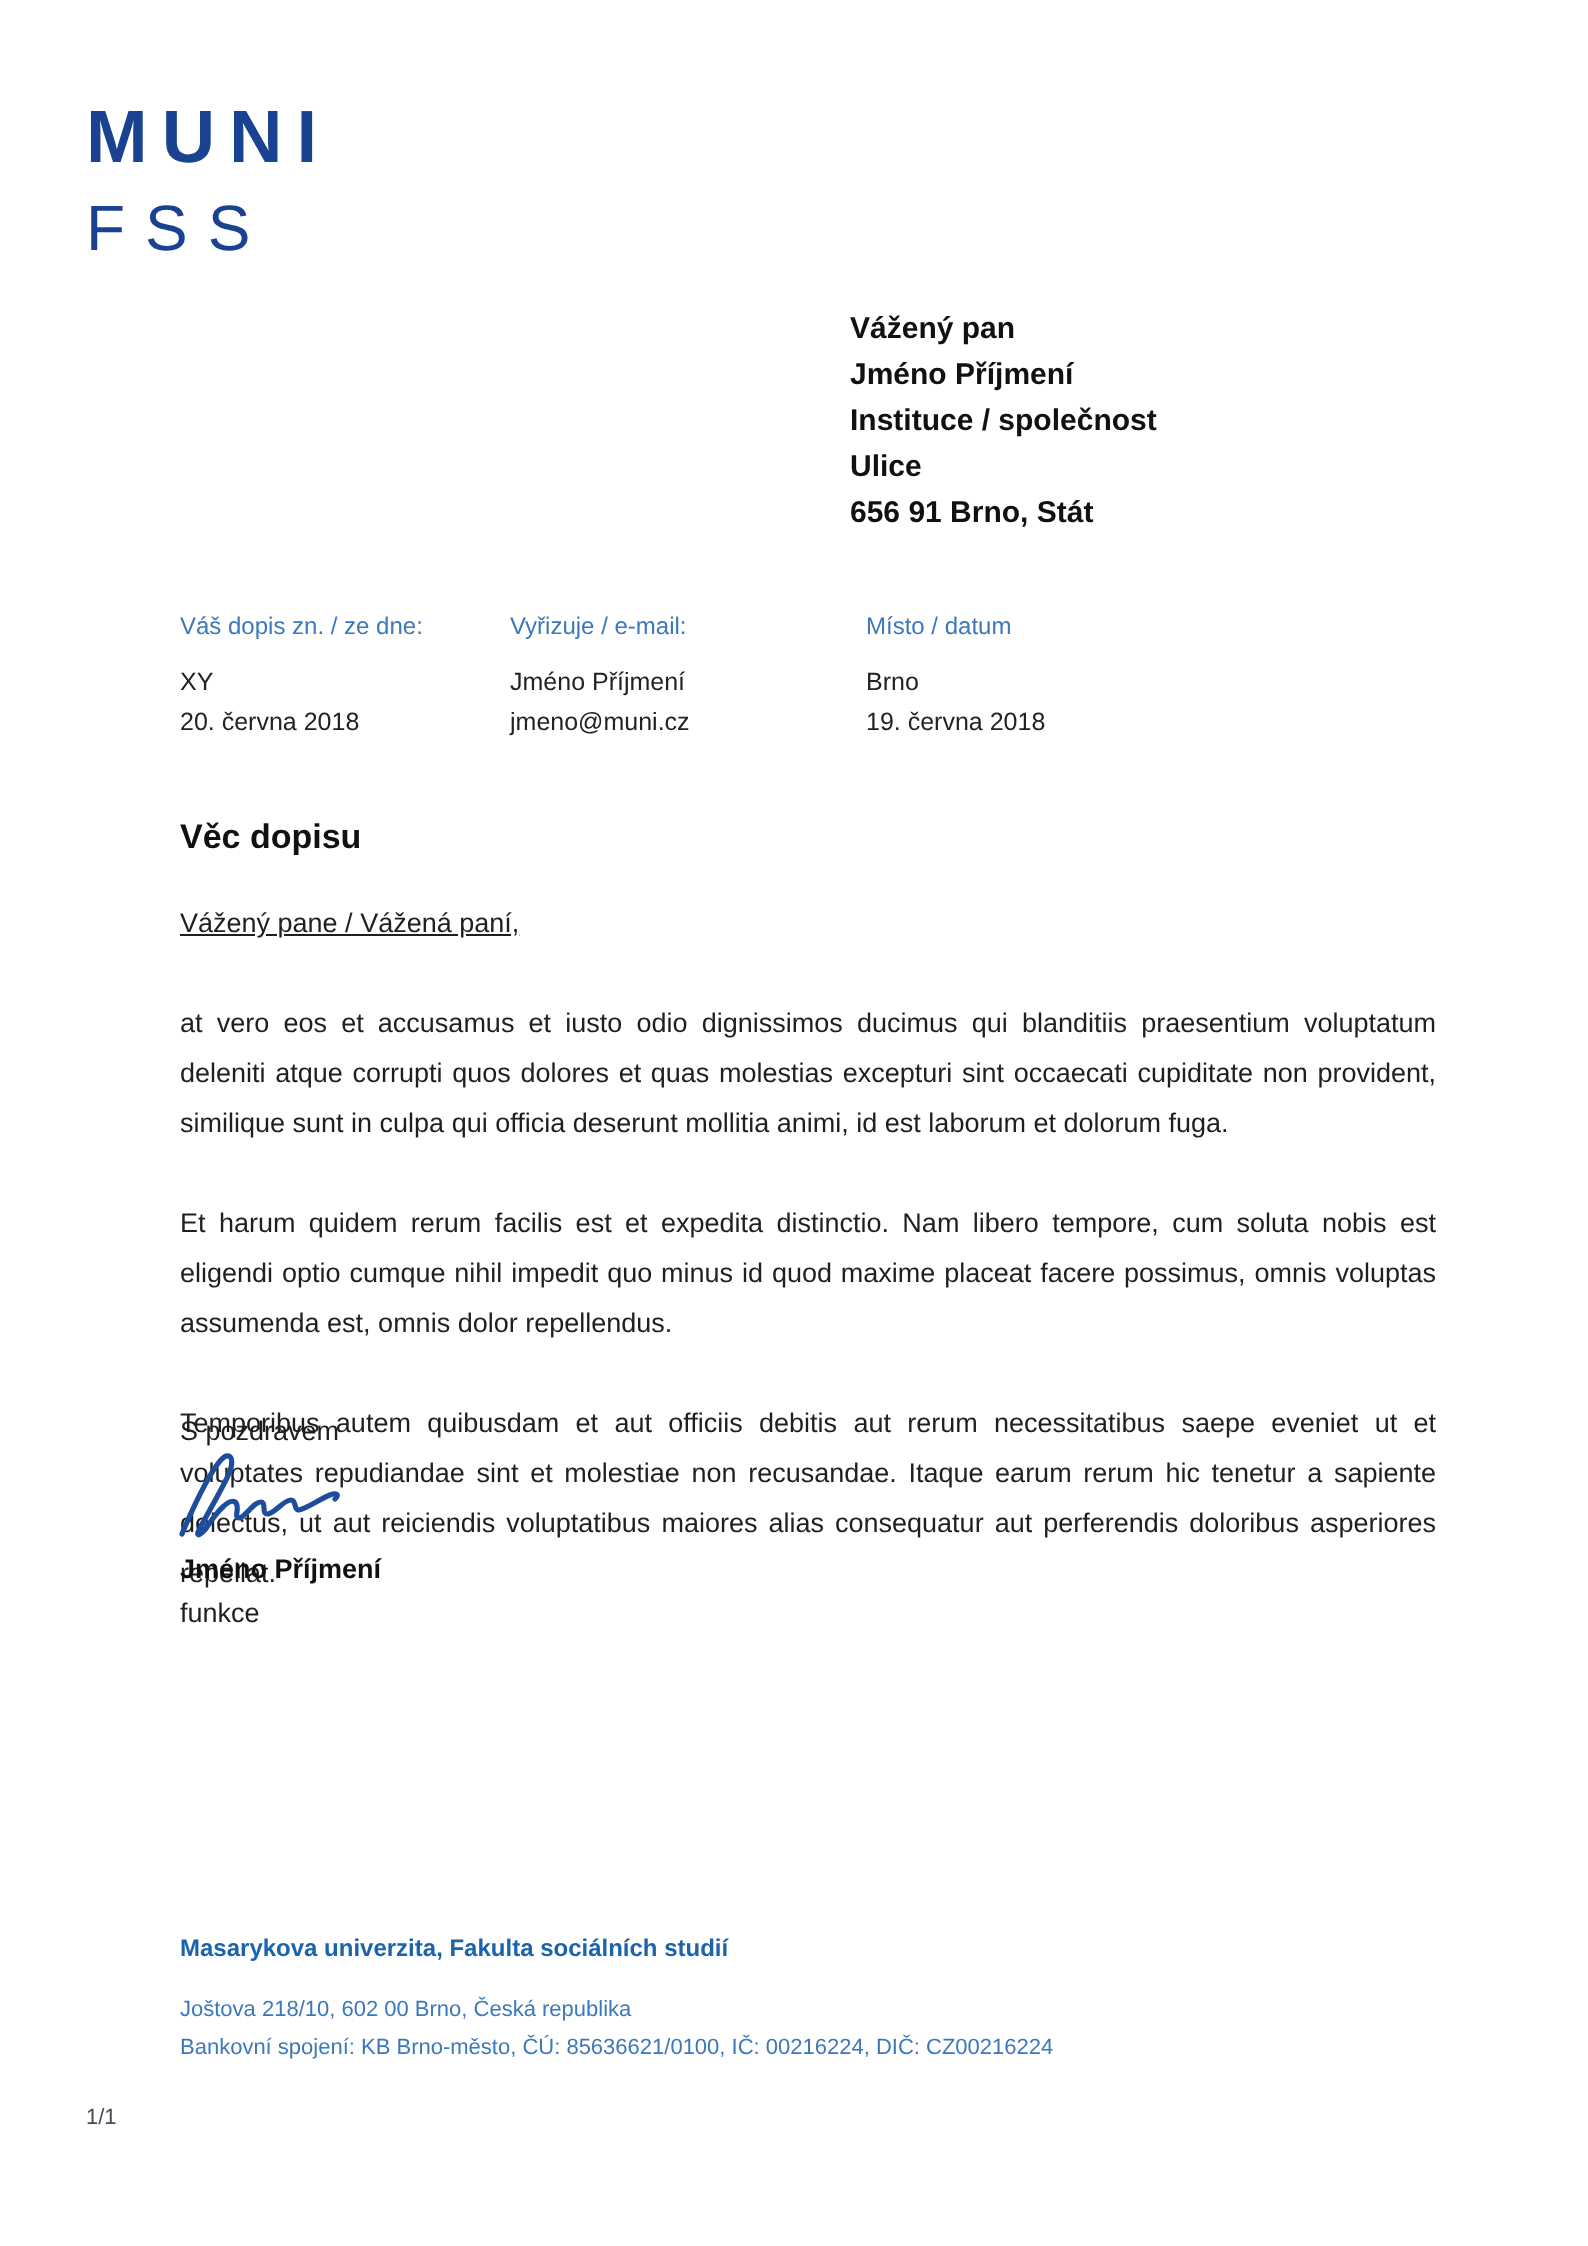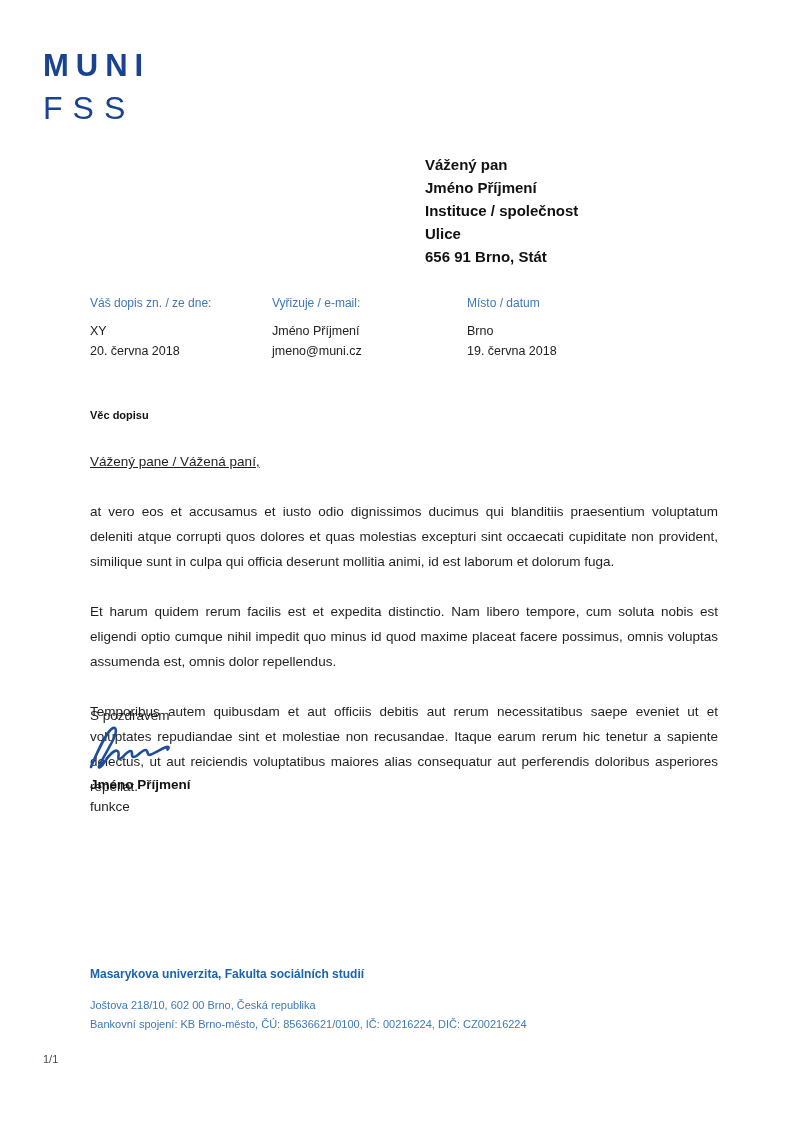--- a/index.html
+++ b/index.html
@@ -8,38 +8,38 @@
     position:relative;
     width:794px; height:1123px;
     margin:0 auto;
     background:#ffffff;
     font-family:"Liberation Sans", sans-serif;
     color:#1f1f1f;
     overflow:hidden;
   }
   
   .logo { position:absolute; left:43px; top:50px; color:#194291; line-height:1; }
-  .logo .muni { font-size:31px; font-weight:bold; letter-spacing:7px; }
+  .logo .muni { font-size:37px; font-weight:bold; letter-spacing:7px; }
   .logo .fss  { font-size:32px; font-weight:400; letter-spacing:10px; margin-top:11px; }
 
   
   .recipient { position:absolute; left:425px; top:153px; font-size:15px; font-weight:bold; line-height:23px; color:#111; }
 
   
-  .refblock { position:absolute; left:90px; top:296px; width:628px; display:flex;gap:17px; }
+  .refblock { position:absolute; left:90px; top:306px; width:628px; display:flex; }
   .refcol { flex:0 0 auto; }
   .refcol.c0 { width:165px; }
   .refcol.c1 { width:203px; }
   .refcol.c2 { width:134px; }
   .refcol.c3 { width:126px;margin-left:44px; }
   .reflabel { color:#3d78ba; font-size:12px; margin-bottom:11px; }
   .refval { font-size:12.5px; line-height:20px; color:#222; min-height:20px; }
 
   
-  .subject { position:absolute; left:90px; top:409px; font-size:11px; font-weight:bold; color:#111; }
+  .subject { position:absolute; left:90px; top:409px; font-size:17px; font-weight:bold; color:#111; }
   .bodytext { position:absolute; left:90px; top:449px; width:628px; font-size:13.5px; line-height:25px; color:#1f1f1f; }
   .bodytext p { margin-top:25px; text-align:justify; }
   .salutation { text-align:left;text-decoration:underline; }
   .closing { position:absolute; left:90px; top:708px; font-size:13.5px; }
   .signature { position:absolute; left:86px; top:722px; }
   .signer { position:absolute; left:90px; top:774px; font-size:13.5px; line-height:22px; }
   .signer .name { font-weight:bold; color:#111; }
 
   
   .footer-title { position:absolute; left:90px; top:967px; font-size:12px; font-weight:bold; color:#1c63ae; }

